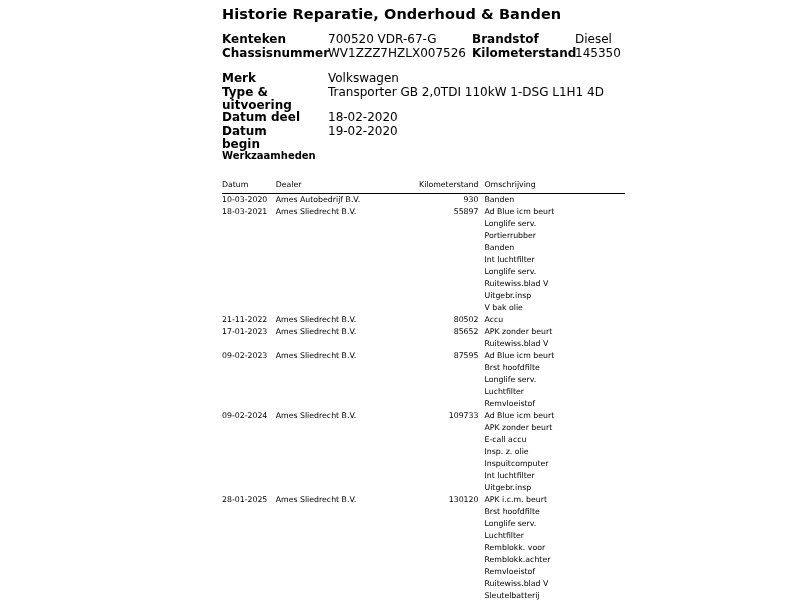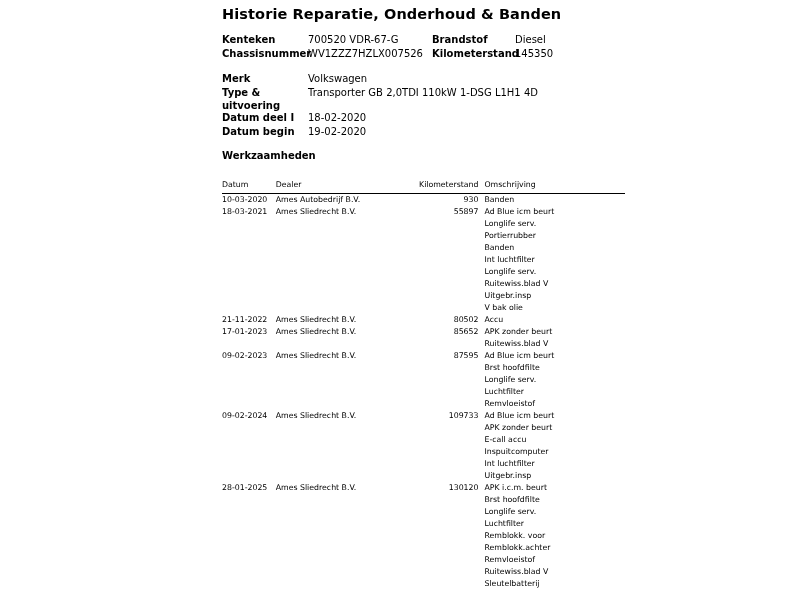--- a/index.html
+++ b/index.html
@@ -39,21 +39,22 @@
   .info-block {
     display: block;
     width: 100%;
     margin-bottom: 0px;
   }
   .info-row {
     display: flex;
     align-items: flex-start;
     line-height: 13.5px;
     height: 13.5px;
-    font-size: 10px;
+    font-size: 12px;
+    gap: 20px;
   }
   .info-row .lbl {
     width: 86px;
     flex: 0 0 86px;
     font-weight: bold;
   }
   .info-row .val {
     width: 124px;
     flex: 0 0 124px;
   }
@@ -289,20 +290,26 @@
           <tr>
             <td class="col-date"></td>
             <td class="col-dealer"></td>
             <td class="col-km"></td>
             <td class="col-desc">E-call accu</td>
           </tr>
           <tr>
             <td class="col-date"></td>
             <td class="col-dealer"></td>
             <td class="col-km"></td>
+            <td class="col-desc">Insp. z. olie</td>
+          </tr>
+          <tr>
+            <td class="col-date"></td>
+            <td class="col-dealer"></td>
+            <td class="col-km"></td>
             <td class="col-desc">Inspuitcomputer</td>
           </tr>
           <tr>
             <td class="col-date"></td>
             <td class="col-dealer"></td>
             <td class="col-km"></td>
             <td class="col-desc">Int luchtfilter</td>
           </tr>
           <tr>
             <td class="col-date"></td>

